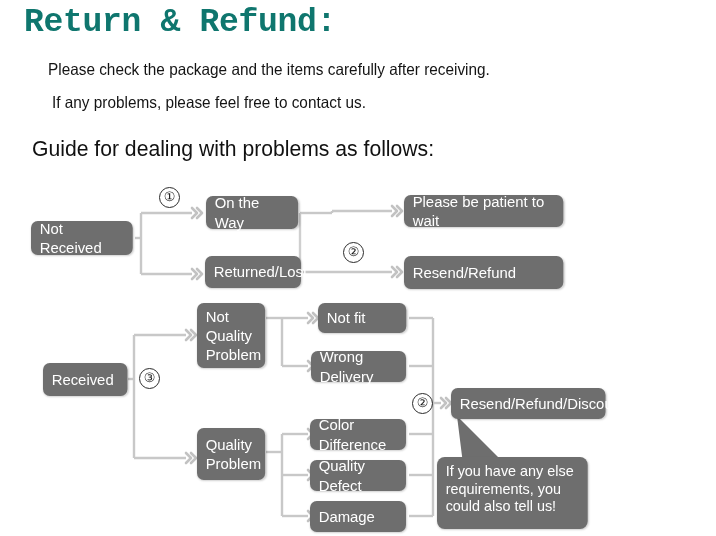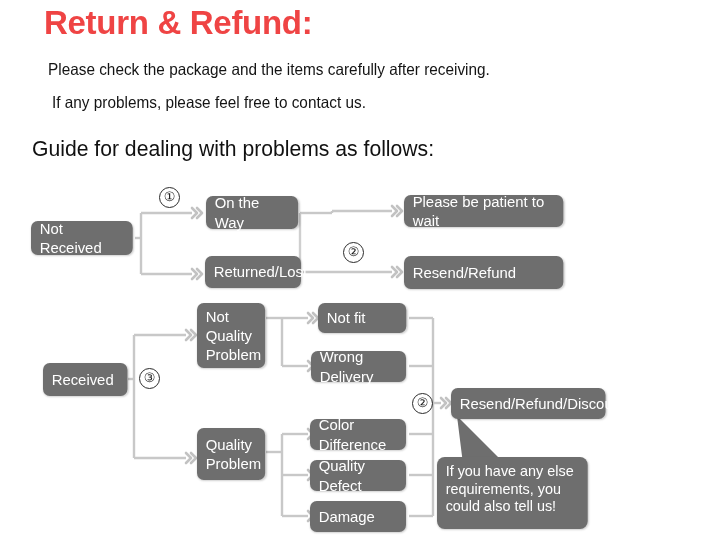--- a/index.html
+++ b/index.html
@@ -14,27 +14,27 @@
     overflow: hidden;
     font-family: "Liberation Sans", sans-serif;
     color: #1a1a1a;
   }
 
   
   #header-block { position: absolute; left: 0; top: 0; width: 716px; }
 
   #page-title {
     position: absolute;
-    left: 44px;
+    left: 24px;
     top: 4px;
-    font-family: Liberation Sans, sans-serif;
+    font-family: Liberation Mono, monospace;
     font-weight: bold;
     font-size: 33px;
     letter-spacing: -0.3px;
-    color: #ef4444;
+    color: #0f766e;
     white-space: nowrap;
   }
 
   .intro-line {
     position: absolute;
     font-family: "Liberation Sans", sans-serif;
     font-size: 16.5px;
     color: #141414;
     white-space: nowrap;
     transform: scaleX(0.93);

